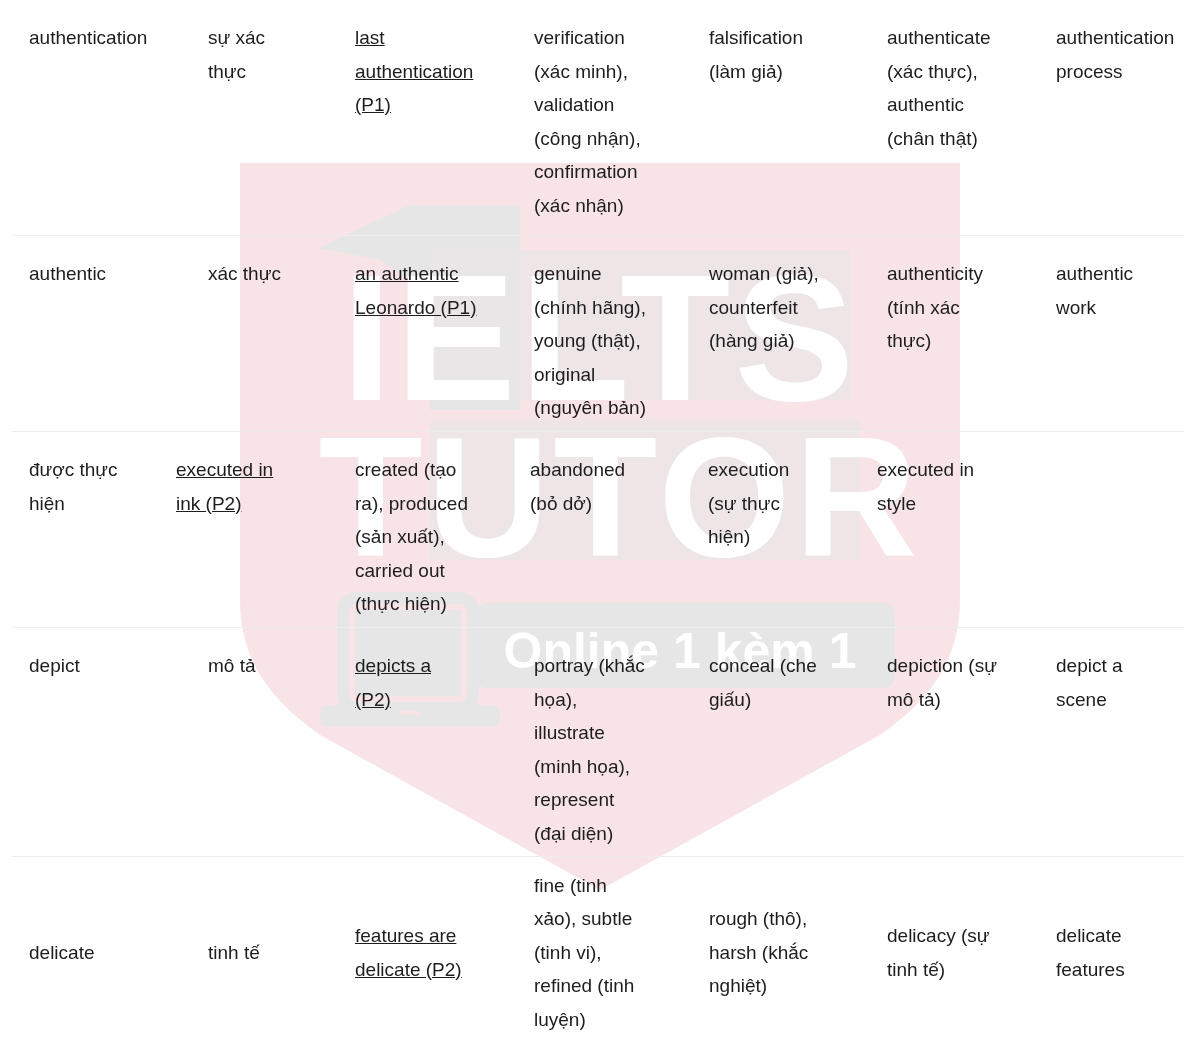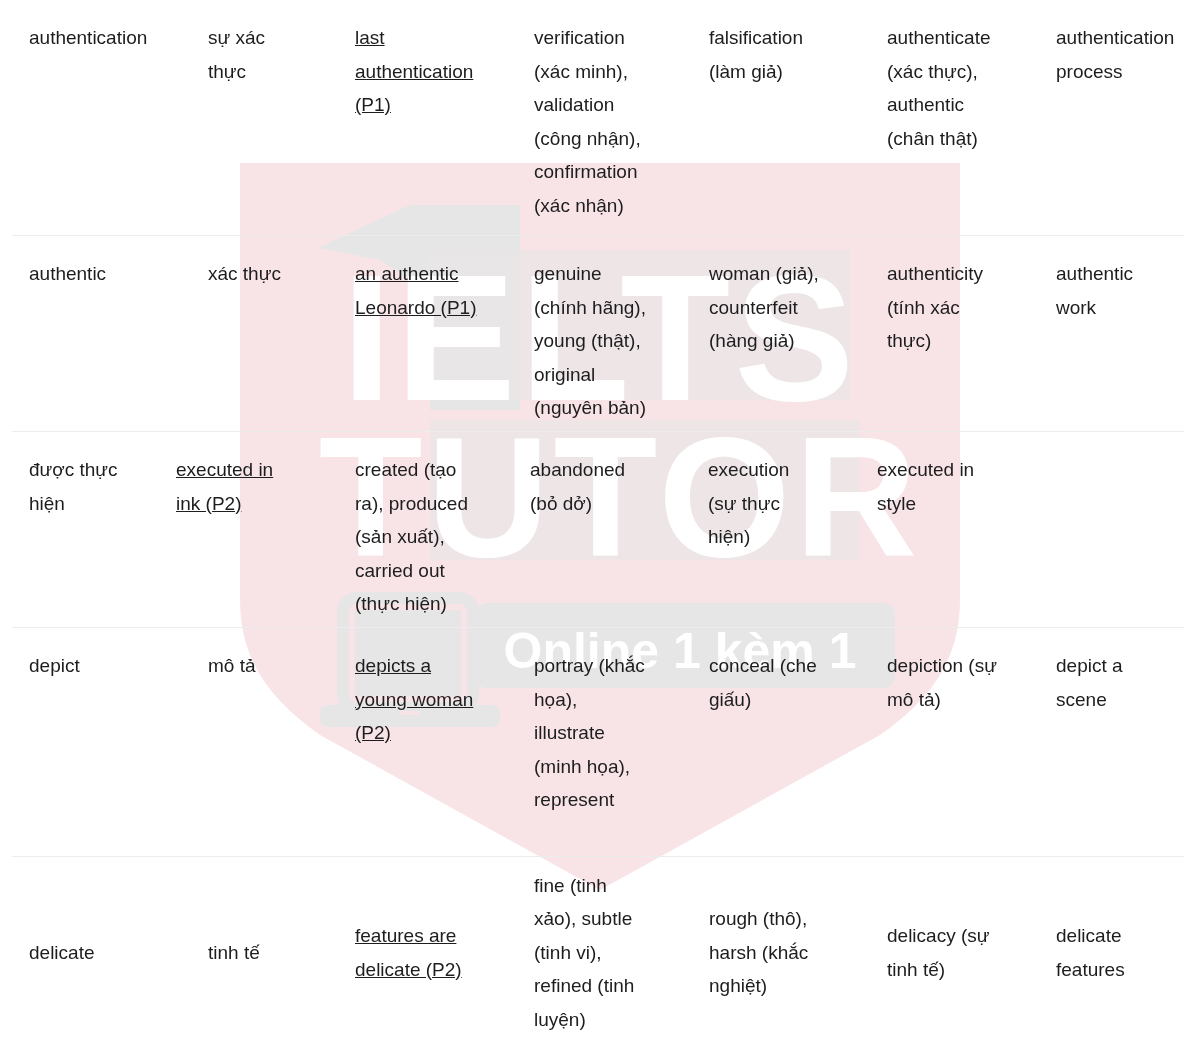--- a/index.html
+++ b/index.html
@@ -201,29 +201,29 @@
 
   <div class="vocab-row" style="height:229px">
     <div class="cell c0">
       <span class="line">depict</span>
     </div>
     <div class="cell c1">
       <span class="line">mô tả</span>
     </div>
     <div class="cell c2">
       <span class="line">depicts a</span>
-      <span class="line">young woman</span>
       <span class="line">(P2)</span>
     </div>
     <div class="cell c3">
       <span class="line">portray (khắc</span>
       <span class="line">họa),</span>
       <span class="line">illustrate</span>
       <span class="line">(minh họa),</span>
       <span class="line">represent</span>
+      <span class="line">(đại diện)</span>
     </div>
     <div class="cell c4">
       <span class="line">conceal (che</span>
       <span class="line">giấu)</span>
     </div>
     <div class="cell c5">
       <span class="line">depiction (sự</span>
       <span class="line">mô tả)</span>
     </div>
     <div class="cell c6">

